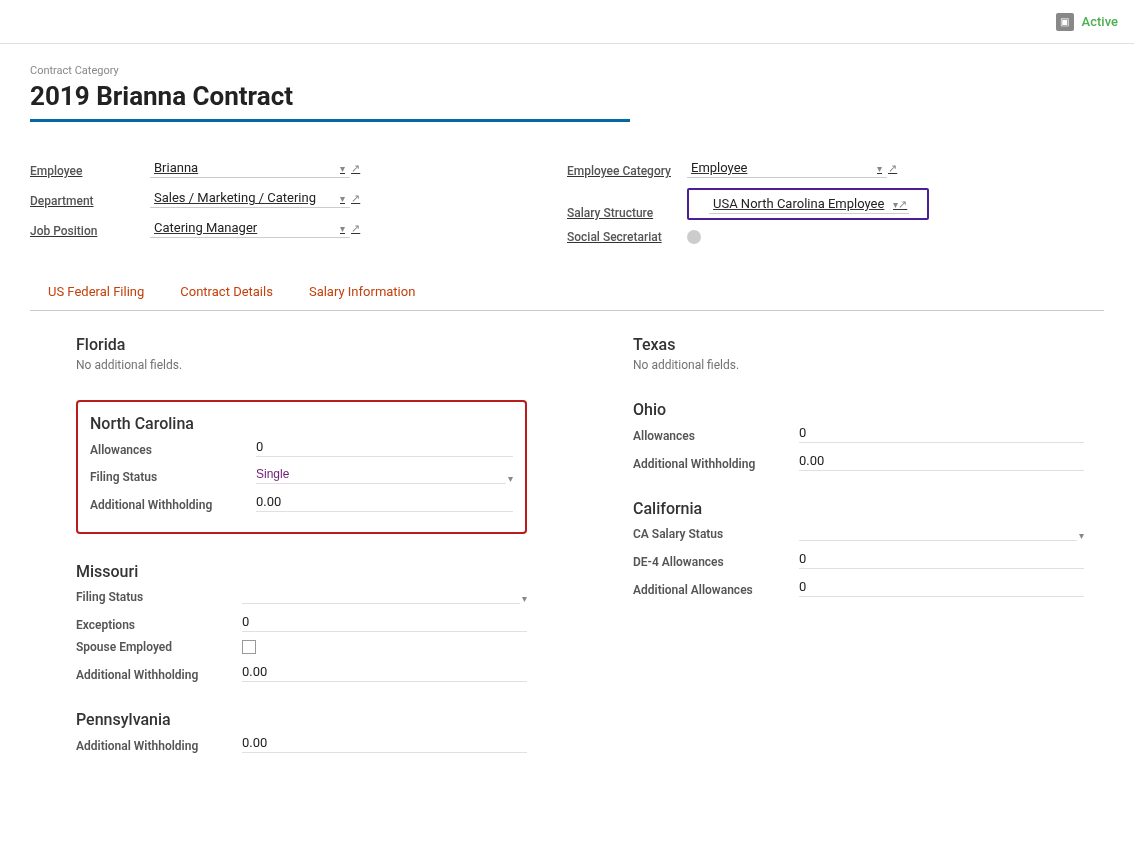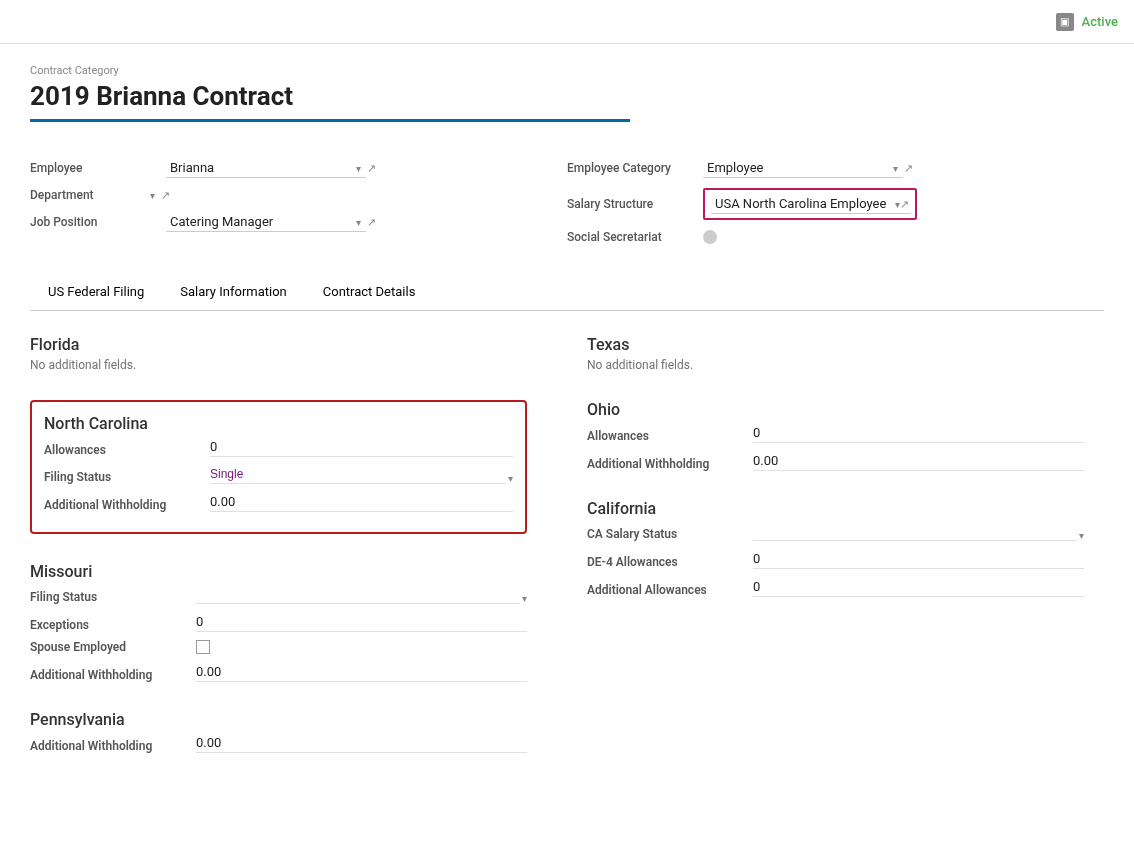--- a/index.html
+++ b/index.html
@@ -56,23 +56,24 @@
 
     .fields-grid {
       display: grid;
       grid-template-columns: 1fr 1fr;
       gap: 0;
       margin-bottom: 20px;
     }
 
     .field-row {
       display: flex;
-      align-items: center;
+      align-items: flex-end;
       margin-bottom: 10px;
-      gap: 16px;
+      gap: 0;
+      text-decoration: underline;
     }
     .field-label {
       font-size: 12px;
       color: #555;
       font-weight: 500;
       min-width: 120px;
       flex-shrink: 0;
     }
     .field-value-container {
       display: flex;
@@ -96,23 +97,23 @@
       margin-left: -16px;
     }
     .external-link {
       color: #888;
       font-size: 11px;
       cursor: pointer;
       text-decoration: none;
     }
 
     .salary-structure-row {
-      border: 2px solid #be185d;
+      border: 2px solid #4c1d95;
       border-radius: 2px;
-      padding: 4px 6px;
+      padding: 4px 20px;
       display: flex;
       align-items: center;
       gap: 0;
     }
 
     .toggle-dot {
       width: 14px;
       height: 14px;
       background: #ccc;
       border-radius: 50%;
@@ -120,21 +121,21 @@
     }
 
     .tabs-container {
       display: flex;
       border-bottom: 1px solid #ccc;
       margin-bottom: 24px;
     }
     .tab {
       padding: 10px 18px;
       font-size: 13px;
-      color: #000000;
+      color: #c2410c;
       cursor: pointer;
       border-bottom: 2px solid transparent;
       margin-bottom: -1px;
     }
     .tab.active {
       color: #1a73e8;
       border-bottom: 2px solid #1a73e8;
       font-weight: 500;
     }
 
@@ -201,20 +202,21 @@
 
     .checkbox-small {
       width: 14px;
       height: 14px;
       border: 1px solid #999;
       display: inline-block;
     }
 
     .left-col, .right-col {
       padding-right: 20px;
+      margin-left: 46px;
     }
   </style>
 </head>
 <body>
 
 <div class="top-bar">
   <div class="status-badge">
     <div class="status-icon">▣</div>
     <span style="color: rgb(76, 175, 80);">Active</span>
   </div>
@@ -234,20 +236,21 @@
         <span class="field-label">Employee</span>
         <div class="field-value-container">
           <span class="field-input">Brianna</span>
           <span class="dropdown-arrow">▾</span>
           <span class="external-link">↗</span>
         </div>
       </div>
       <div class="field-row">
         <span class="field-label">Department</span>
         <div class="field-value-container">
+          <span class="field-input">Sales / Marketing / Catering</span>
           <span class="dropdown-arrow">▾</span>
           <span class="external-link">↗</span>
         </div>
       </div>
       <div class="field-row">
         <span class="field-label">Job Position</span>
         <div class="field-value-container">
           <span class="field-input">Catering Manager</span>
           <span class="dropdown-arrow">▾</span>
           <span class="external-link">↗</span>
@@ -275,22 +278,22 @@
       <div class="field-row">
         <span class="field-label">Social Secretariat</span>
         <span class="toggle-dot"></span>
       </div>
     </div>
   </div>
 
   
   <div class="tabs-container">
     <div class="tab">US Federal Filing</div>
+    <div class="tab">Contract Details</div>
     <div class="tab">Salary Information</div>
-    <div class="tab">Contract Details</div>
   </div>
 
   
   <div class="two-col-layout">
 
     <div class="left-col">
 
       <div class="state-section">
         <div class="state-title">Florida</div>
         <div class="no-fields">No additional fields.</div>

